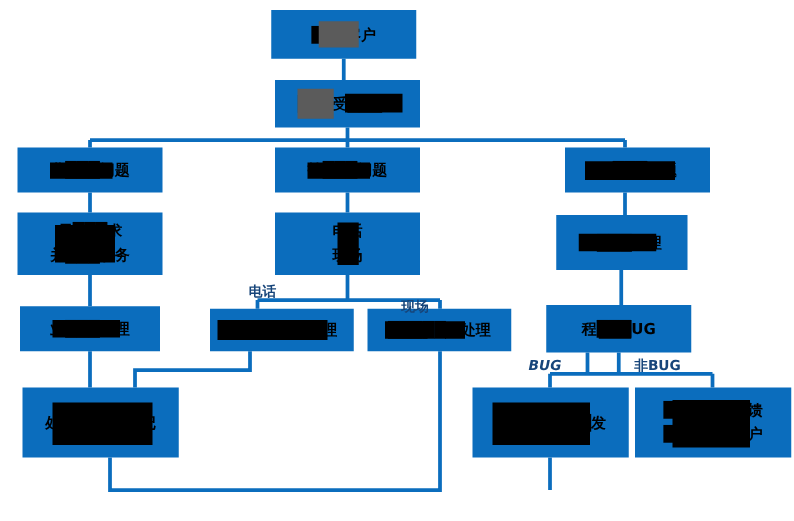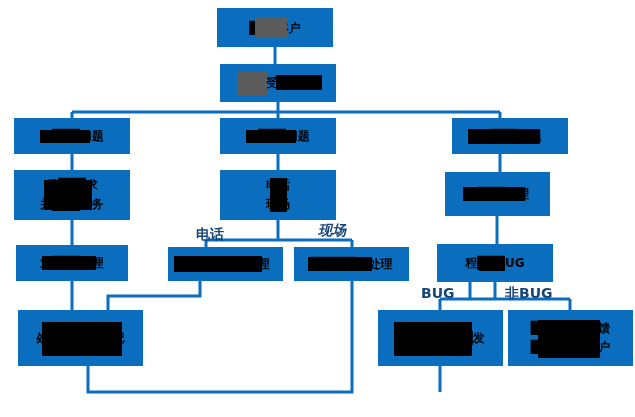--- a/index.html
+++ b/index.html
@@ -44,21 +44,21 @@
     background:#000000;
     z-index:3;
     pointer-events:none;
   }
   .node .redact.gray{background:#5b5b5b;}
 
   
   .elabel{
     position:absolute;
     z-index:4;
-    font-size:14px;
+    font-size:11px;
     line-height:12px;
     color:#0c3f72;
     font-weight:700;
     white-space:pre;
     text-align:center;
   }
   .elabel.lat{color:#17457a;}
 
   .two-line{line-height:19px;}
 </style>
@@ -182,17 +182,17 @@
     <span class="redact" style="left:16px;top:12px;width:78px;height:34px;"></span>
   </div>
 
   <div class="node two-line" style="left:508px;top:310px;width:125px;height:56px;">
     <span class="txt">██████反馈
 ██████客户</span>
     <span class="redact" style="left:30px;top:10px;width:62px;height:38px;"></span>
   </div>
 
   <div class="elabel lat" style="left:196px;top:228px;width:28px;">电话</div>
-  <div class="elabel lat" style="left:318px;top:224px;width:28px;font-style:italic;">现场</div>
-  <div class="elabel lat" style="left:421px;top:287px;width:30px;">BUG</div>
+  <div class="elabel lat" style="left:318px;top:240px;width:28px;">现场</div>
+  <div class="elabel lat" style="left:421px;top:287px;width:30px;font-style:italic;">BUG</div>
   <div class="elabel lat" style="left:505px;top:287px;width:42px;">非BUG</div>
 
 </div>
 
 </body></html>

